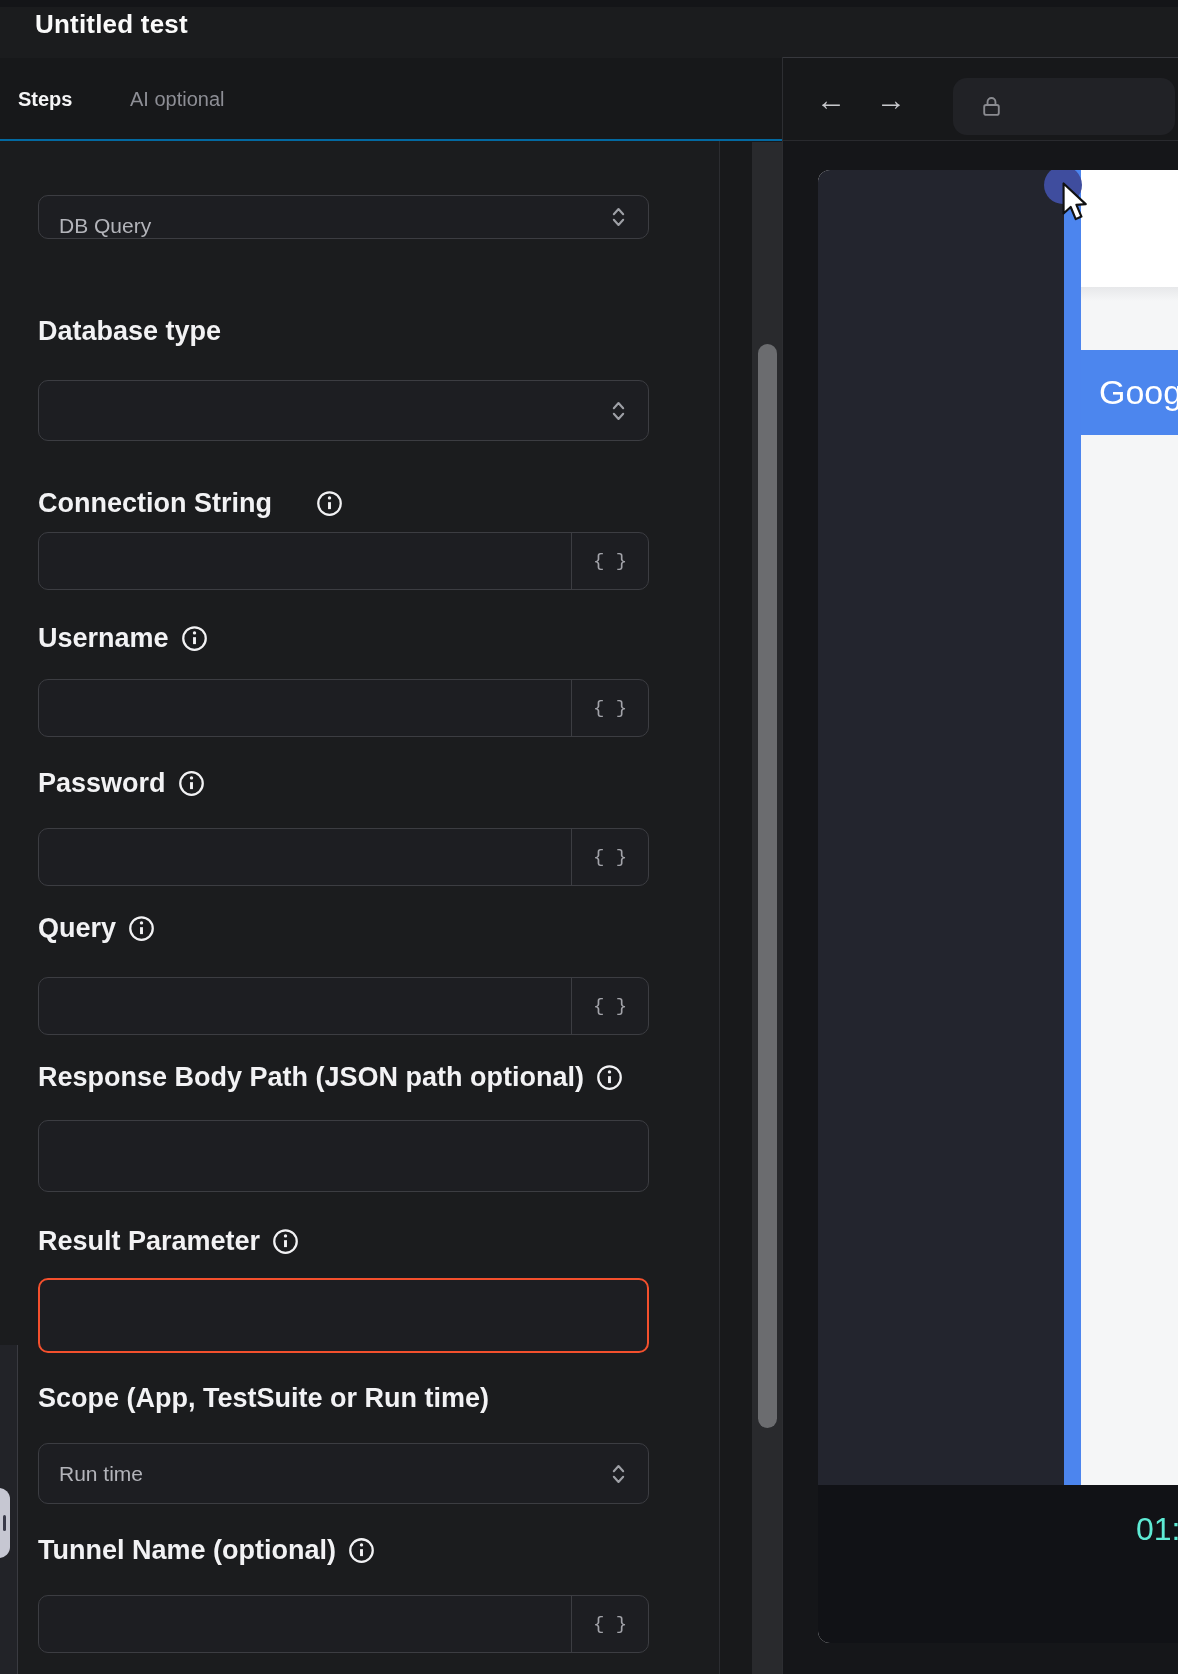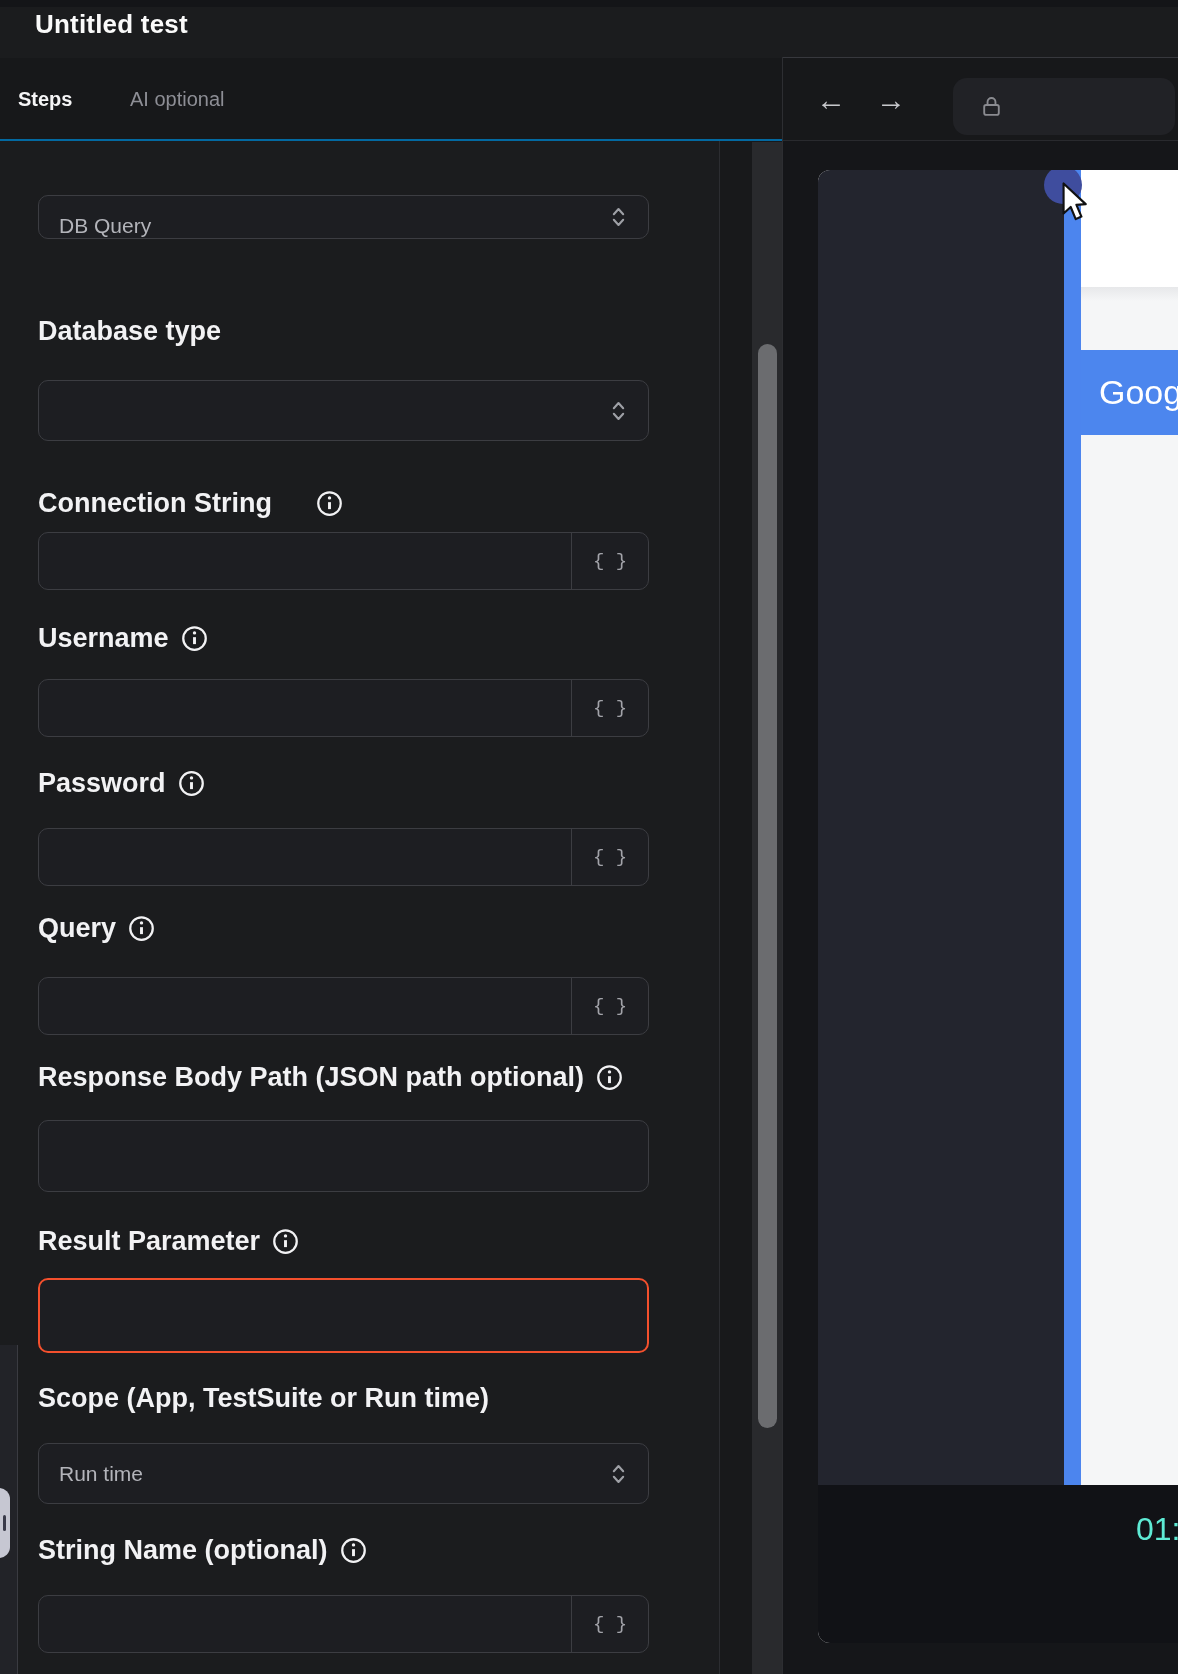--- a/index.html
+++ b/index.html
@@ -206,21 +206,21 @@
       <span class="sel-text">Run time</span>
       <span class="chev">
         <svg width="15" height="23" viewBox="0 0 16 24" fill="none" stroke="#9ea0a6" stroke-width="2.2" stroke-linecap="round" stroke-linejoin="round">
             <path d="M3 9 8 3.5 13 9"></path>
             <path d="M3 15 8 20.5 13 15"></path>
           </svg>
       </span>
     </div>
 
     <div class="f-label pos-lbl-tunnel">
-      <span>String Name (optional)</span>
+      <span>Tunnel Name (optional)</span>
       <svg class="info" viewBox="0 0 24 24" fill="none" stroke="#f2f2f4" stroke-width="2">
           <circle cx="12" cy="12" r="10"></circle>
           <line x1="12" y1="10.8" x2="12" y2="17" stroke-width="2.6"></line>
           <circle cx="12" cy="7" r="1.5" fill="#f2f2f4" stroke="none"></circle>
         </svg>
     </div>
     <div class="f-input has-var pos-tunnel">
       <input value="" style="">
       <span class="var-slot">{ }</span>
     </div>

